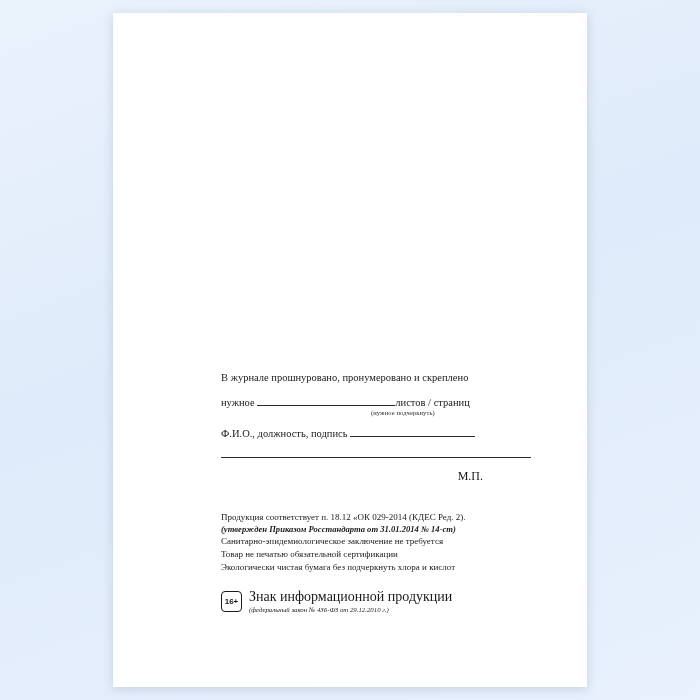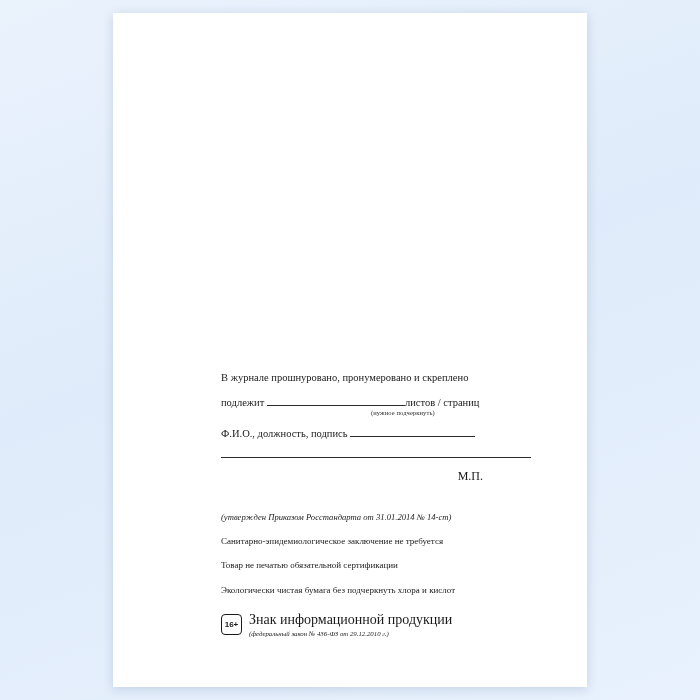--- a/index.html
+++ b/index.html
@@ -78,23 +78,23 @@
     margin-top: 27px;
   }
   .legal .line {
     font-size: 9px;
     line-height: 1.42;
     white-space: normal;
   }
   .legal .ital {
     font-style: italic;
     font-size: 8.6px;
+    font-weight: bold;
   }
   .spaced {
-    margin-top: 12px;
   }
   .mark-row {
     display: flex;
     align-items: center;
     margin-top: 14px;
     gap: 7px;
   }
   .mark-badge {
     flex: 0 0 auto;
     width: 19px;
@@ -128,38 +128,39 @@
   <div class="page">
 
     <div class="content">
 
       <div class="blk">
         <div class="line">В журнале прошнуровано, пронумеровано и скреплено</div>
       </div>
 
       <div class="blk">
         <div class="line">
-          <span>подлежит</span>
+          <span>нужное</span>
           <span class="rule r-long"></span><span>листов / страниц</span>
         </div>
         <div class="hint">(нужное подчеркнуть)</div>
       </div>
 
 
       <div class="blk">
         <div class="line">
           <span>Ф.И.О., должность, подпись</span>
           <span class="rule r-fio"></span>
         </div>
         <div class="full-rule"></div>
       </div>
 
       <div class="mp">М.П.</div>
 
       <div class="legal">
+        <div class="line">Продукция соответствует п. 18.12 «ОК 029-2014 (КДЕС Ред. 2).</div>
         <div class="line ital">(утвержден Приказом Росстандарта от 31.01.2014 № 14-ст)</div>
 
         <div class="line spaced">Санитарно-эпидемиологическое заключение не требуется</div>
         <div class="line spaced">Товар не печатью обязательной сертификации</div>
         <div class="line spaced">Экологически чистая бумага без подчеркнуть хлора и кислот</div>
 
         <div class="mark-row">
           <div class="mark-badge">16+</div>
           <div class="mark-text">
             <div class="t1">Знак информационной продукции</div>

